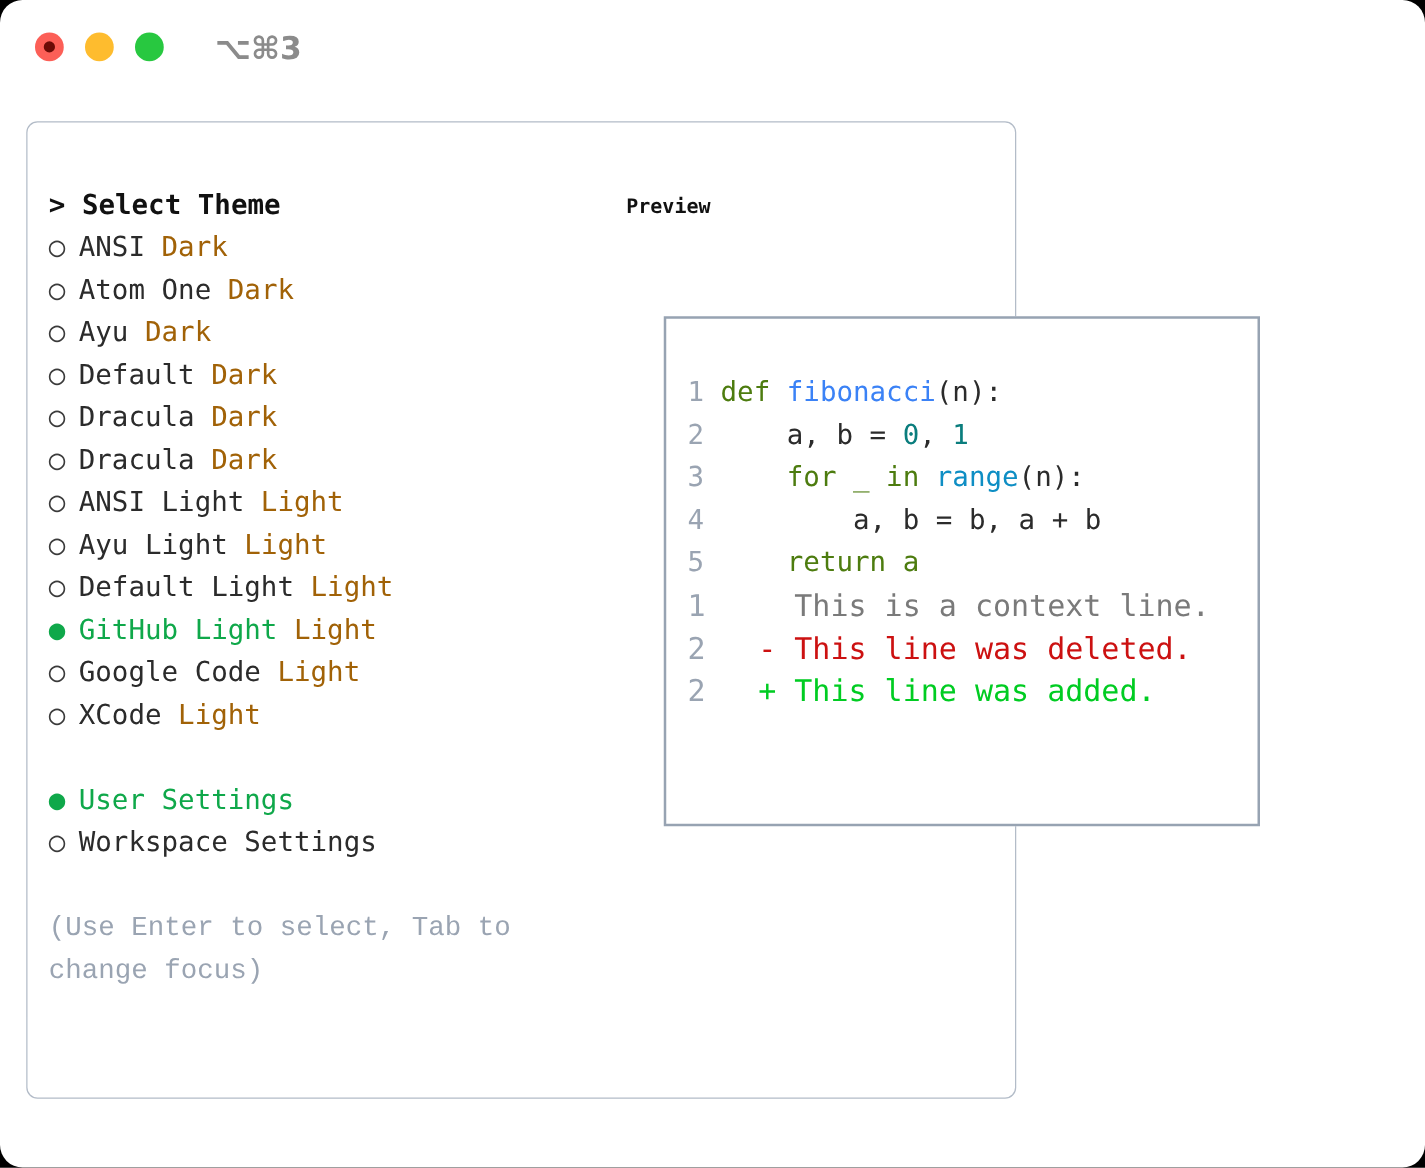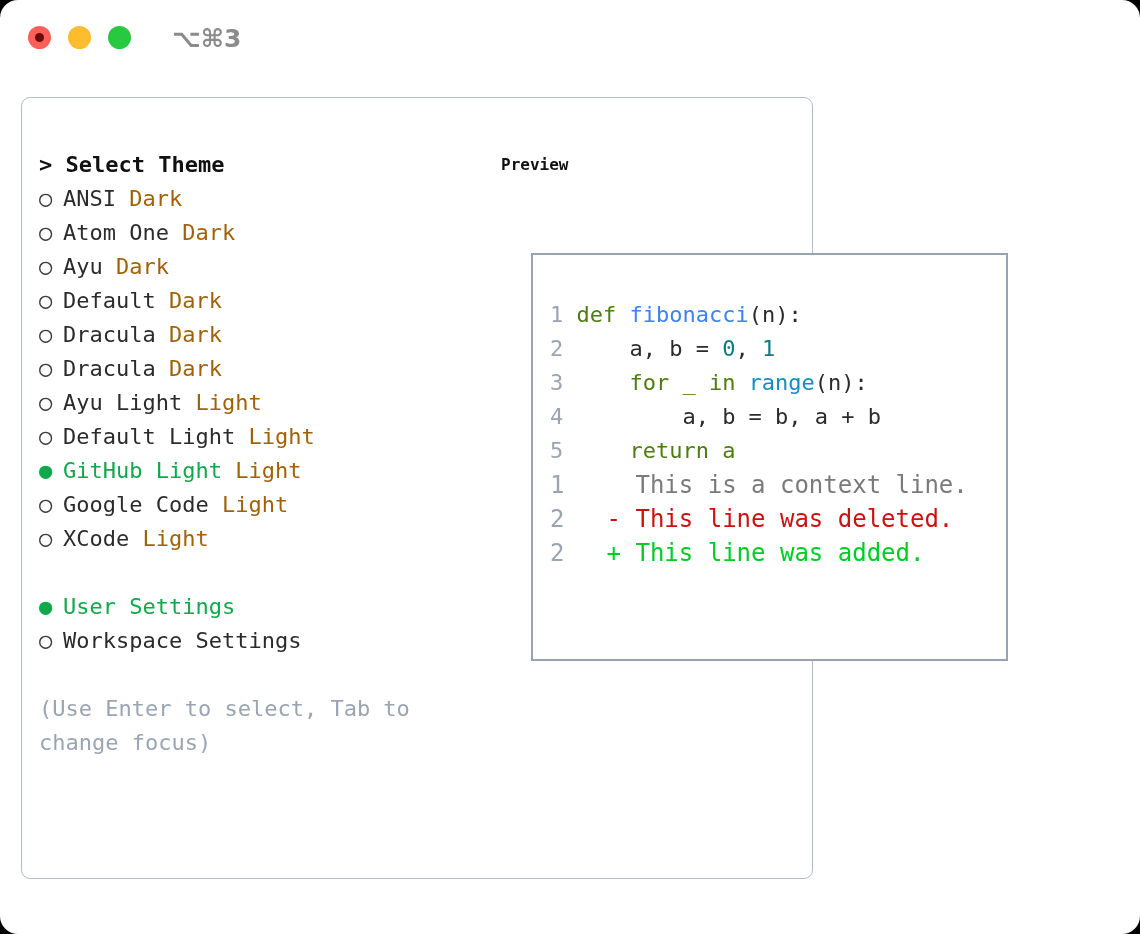--- a/index.html
+++ b/index.html
@@ -118,20 +118,21 @@
   .section-header {
     color: #111111;
     padding-left: 28px;
   }
 
   .spacer-line { height: 34px; }
 
   #hint {
     color: #9aa4b2;
     white-space: pre-line;
+    font-family: Liberation Mono, monospace;
   }
 
   
   #right-col {
     position: absolute;
     left: 479px;
     top: 50px;
     width: 500px;
   }
 
@@ -206,20 +207,21 @@
 
       <div class="mono-line" id="select-theme-header"><span class="caret">&gt;</span> <span>Select Theme</span></div>
 
       <div id="theme-list">
           <div class="mono-line theme-row"><span class="bullet">○</span><span class="label">ANSI</span><span class="variant"> Dark</span></div>
           <div class="mono-line theme-row"><span class="bullet">○</span><span class="label">Atom One</span><span class="variant"> Dark</span></div>
           <div class="mono-line theme-row"><span class="bullet">○</span><span class="label">Ayu</span><span class="variant"> Dark</span></div>
           <div class="mono-line theme-row"><span class="bullet">○</span><span class="label">Default</span><span class="variant"> Dark</span></div>
           <div class="mono-line theme-row"><span class="bullet">○</span><span class="label">Dracula</span><span class="variant"> Dark</span></div>
           <div class="mono-line theme-row"><span class="bullet">○</span><span class="label">Dracula</span><span class="variant"> Dark</span></div>
+          <div class="mono-line theme-row"><span class="bullet">○</span><span class="label">ANSI Light</span><span class="variant"> Light</span></div>
           <div class="mono-line theme-row"><span class="bullet">○</span><span class="label">Ayu Light</span><span class="variant"> Light</span></div>
           <div class="mono-line theme-row"><span class="bullet">○</span><span class="label">Default Light</span><span class="variant"> Light</span></div>
           <div class="mono-line theme-row"><span class="bullet on">●</span><span class="label sel">GitHub Light</span><span class="variant"> Light</span></div>
           <div class="mono-line theme-row"><span class="bullet">○</span><span class="label">Google Code</span><span class="variant"> Light</span></div>
           <div class="mono-line theme-row"><span class="bullet">○</span><span class="label">XCode</span><span class="variant"> Light</span></div>
         </div>
 
       <div class="mono-line spacer-line"></div>
 
 

